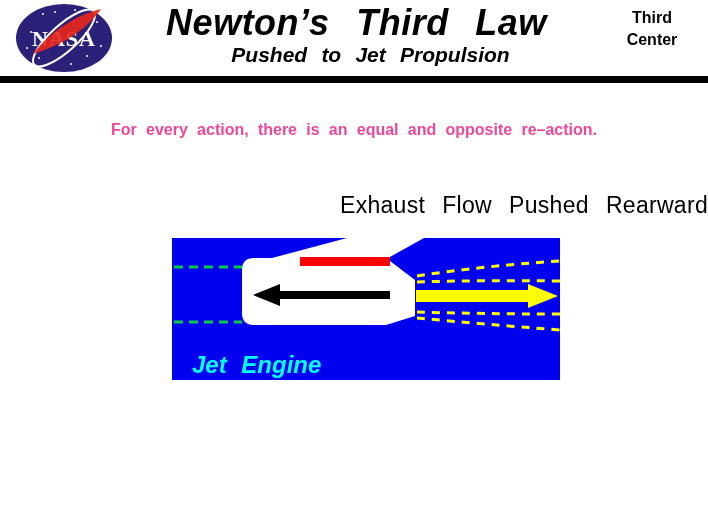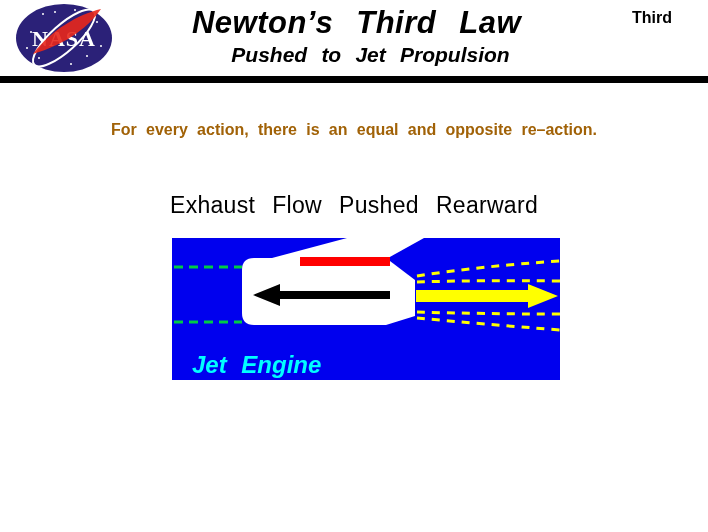--- a/index.html
+++ b/index.html
@@ -22,21 +22,21 @@
     height: 72px;
   }
   .title-block {
     position: absolute;
     left: 120px;
     right: 115px;
     top: 4px;
     text-align: center;
   }
   .page-title {
-    font-size: 31px;
+    font-size: 36px;
     font-weight: bold;
     font-style: italic;
     letter-spacing: 0.5px;
     word-spacing: 0.45em;
     line-height: 38px;
   }
   .page-subtitle {
     font-size: 21px;
     font-weight: bold;
     font-style: italic;
@@ -71,21 +71,21 @@
     text-align: center;
     font-size: 16px;
     font-weight: bold;
     word-spacing: 0.3em;
   }
   
   .caption {
     position: absolute;
     left: 0;
     width: 708px;
-    text-align: center;
+    text-align: right;
     font-size: 23px;
     word-spacing: 0.45em;
     letter-spacing: 0.3px;
   }
   .caption-top { top: 192px; }
   .caption-bottom { top: 399px; }
   
   .diagram {
     position: absolute;
     left: 172px;
@@ -123,25 +123,26 @@
     <path d="M 88,7 C 66,12 38,28 20,52 C 36,47 52,40 64,31 C 74,24 82,16 88,7 Z" opacity="0.9" fill="#E8271B"></path>
   </svg>
 
   <div class="title-block">
     <div class="page-title">Newton’s Third Law</div>
     <div class="page-subtitle">Pushed to Jet Propulsion</div>
   </div>
 
   <div class="org-block">
     <div>Third</div>
+    <div>Center</div>
   </div>
 
   <div class="header-rule"></div>
 
-  <div class="principle-text" style="color: #a16207;">For every action, there is an equal and opposite re–action.</div>
+  <div class="principle-text" style="color: #ec4899;">For every action, there is an equal and opposite re–action.</div>
 
   <div class="caption caption-top">Exhaust Flow Pushed Rearward</div>
 
   <div class="diagram">
     <svg width="388" height="142" viewBox="0 0 388 142">
 
       <rect x="0" y="0" width="388" height="142" fill="#0000EE"></rect>
 
       <path d="M 2,29 L 70,29" fill="none" stroke-width="3" stroke-dasharray="9 6" stroke="#00CC44"></path>
       <path d="M 2,84 L 70,84" fill="none" stroke-width="3" stroke-dasharray="9 6" stroke="#00CC44"></path>

